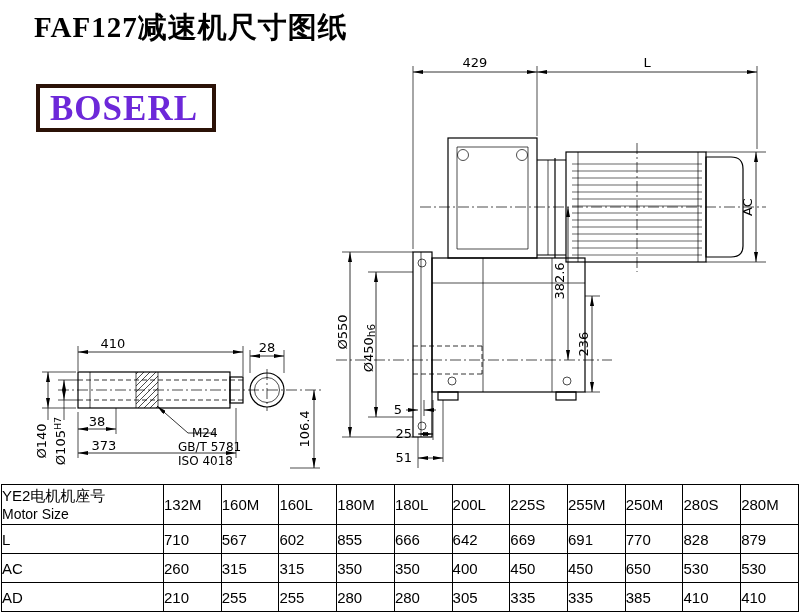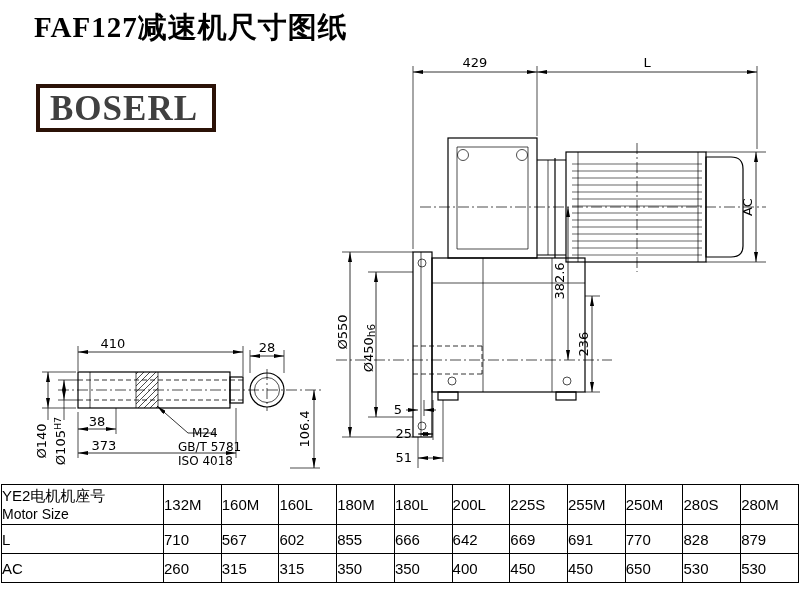--- a/index.html
+++ b/index.html
@@ -4,21 +4,21 @@
 <style>
   * { box-sizing: border-box; }
   html,body { margin:0; padding:0; background:#fff; }
   .page { position:relative; width:800px; height:614px; background:#fff; overflow:hidden;
           font-family:"Liberation Sans", sans-serif; color:#000; }
   .title { position:absolute; left:10px; top:8px; font-family:"Liberation Serif", serif;
            font-weight:bold; font-size:29px; letter-spacing:1px; white-space:nowrap;margin-left:24px; }
   .logo { position:absolute; left:36px; top:84px; width:180px; height:48px;
           border:4px solid #2b1207; background:#fff; display:flex; align-items:center; padding-left:10px; }
   .logo span { font-family:"Liberation Serif", serif; font-size:35px; font-weight:bold;
-               color:#404040; letter-spacing:1px; line-height:1; }
+               color:#6d28d9; letter-spacing:1px; line-height:1; }
   svg.drawing { position:absolute; left:0; top:0; }
 
   
   .ln   { stroke:#000; stroke-width:1.2; fill:none; }
   .thin { stroke:#000; stroke-width:0.7; fill:none; }
   .dim  { stroke:#000; stroke-width:0.8; fill:none; }
   .cl   { stroke:#000; stroke-width:0.7; fill:none; stroke-dasharray:11 3 2 3; }
   .hid  { stroke:#000; stroke-width:0.8; fill:none; stroke-dasharray:5 3; }
   .dt   { font-family:"DejaVu Sans", sans-serif; font-size:13px; fill:#000; }
   .dts  { font-family:"DejaVu Sans", sans-serif; font-size:12px; fill:#000; }
@@ -258,16 +258,30 @@
           <td>315</td>
           <td>350</td>
           <td>350</td>
           <td>400</td>
           <td>450</td>
           <td>450</td>
           <td>650</td>
           <td>530</td>
           <td>530</td>
         </tr>
+        <tr>
+          <td>AD</td>
+          <td>210</td>
+          <td>255</td>
+          <td>255</td>
+          <td>280</td>
+          <td>280</td>
+          <td>305</td>
+          <td>335</td>
+          <td>335</td>
+          <td>385</td>
+          <td>410</td>
+          <td>410</td>
+        </tr>
       </tbody>
   </table>
 
 </div>
 
 </body></html>

